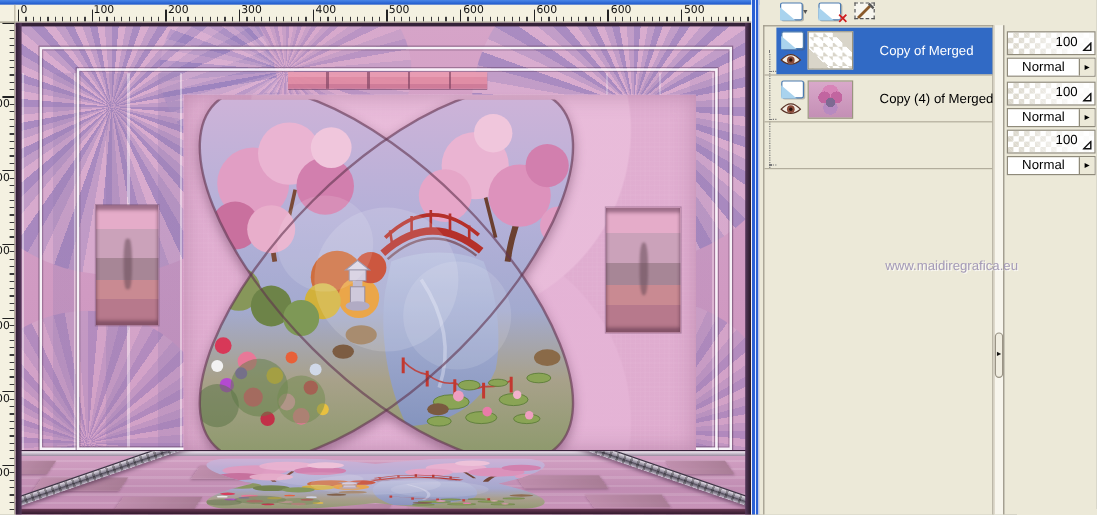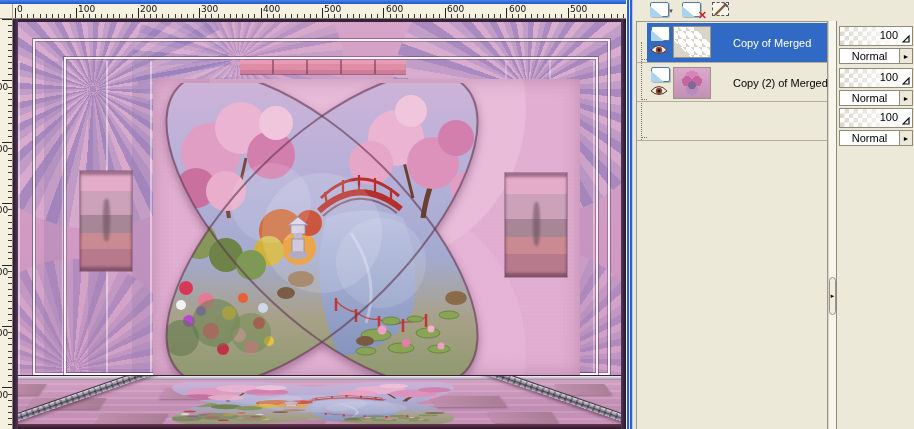--- a/index.html
+++ b/index.html
@@ -400,21 +400,21 @@
       <div class="sep" style="top:40px"></div>
 
       <div class="lrow" style="top:42px">
         <span class="pg pgico"></span>
         <svg class="eye" viewBox="0 0 18 12">
           <path d="M1,6 Q9,-3 17,6 Q9,13 1,6 Z" fill="#f3ece2" stroke="#5a3428" stroke-width="1"></path>
           <circle cx="9" cy="6" r="3.2" fill="#8a4a38"></circle>
             <circle cx="9" cy="6" r="1.4" fill="#2a140c"></circle>
         </svg>
         <span class="thumb thumb-garden"></span>
-        <span class="lname">Copy (2) of Merged</span>
+        <span class="lname">Copy (4) of Merged</span>
       </div>
       <div class="sep" style="top:79px"></div>
 
       <div class="sep" style="top:118px"></div>
     </div>
 
     <div class="splitter">
       <div class="pill">
         <span class="arr">►</span>
       </div>
@@ -447,16 +447,17 @@
       <svg class="handle" viewBox="0 0 8 8">
         <path d="M7,1 L7,7 L1,7 Z" fill="none" stroke="#111" stroke-width="1.2"></path>
       </svg>
     </div>
     <div class="blend-box" style="top:130px">
       <span class="val">Normal</span>
       <span class="blend-btn">►</span>
     </div>
 
     <div class="watermark">
+      <div class="wm2">www.maidiregrafica.eu</div>
     </div>
   </div>
 
 </div>
 
 </body></html>

